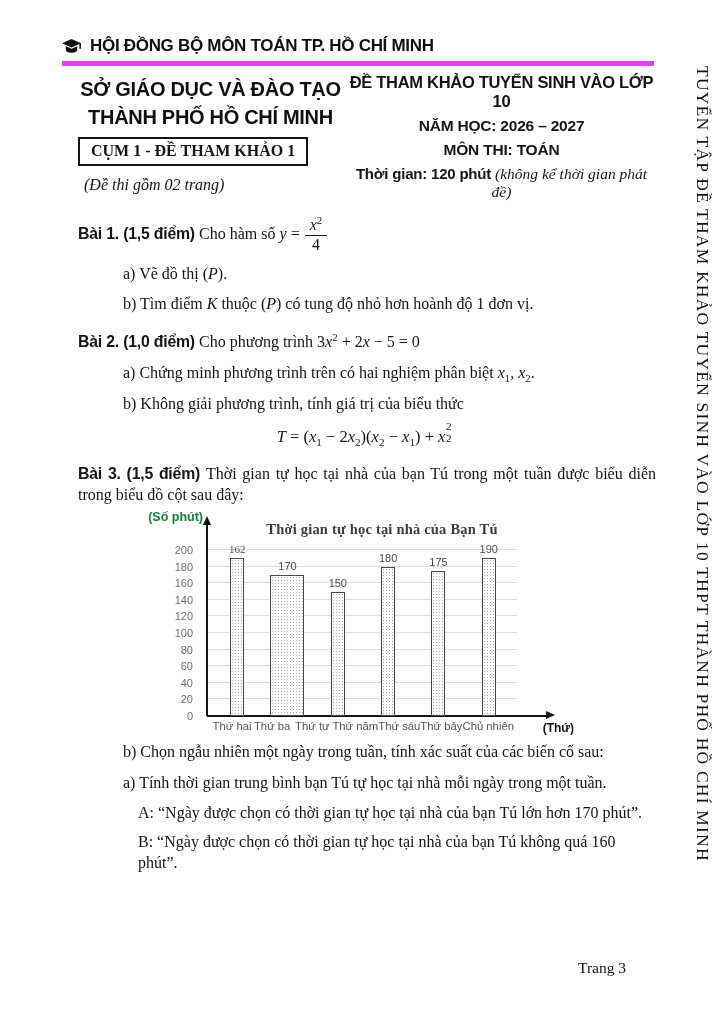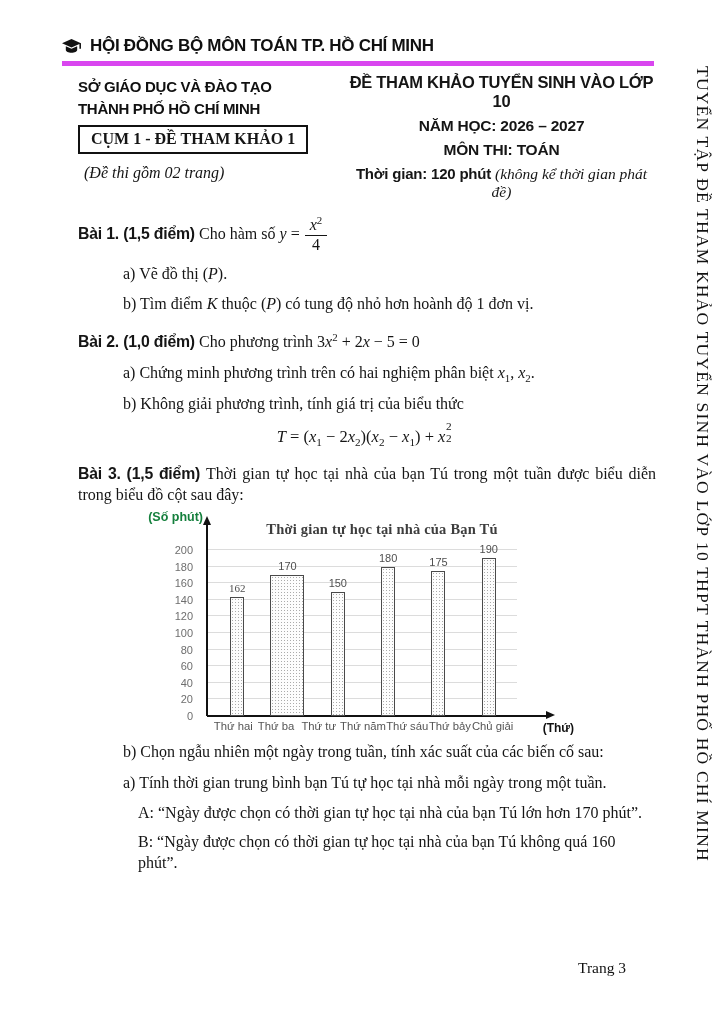--- a/index.html
+++ b/index.html
@@ -38,22 +38,22 @@
     font-family: "Liberation Sans", sans-serif;
     font-weight: 700; font-size: 17px; letter-spacing: -0.3px;
     color: #101010;
   }
   .cap-icon { display: inline-flex; }
 
   .header-cols { display: flex; margin-top: 7px; }
   .header-left { width: 265px; }
   .dept-line {
     font-family: "Liberation Sans", sans-serif;
-    font-weight: 700; font-size: 15px; letter-spacing: -0.3px;
-    margin-top: 5px; color: #101010;
+    font-weight: 700; font-size: 20px; letter-spacing: -0.3px;
+    margin-top: 5px; color: #101010; text-align: center;
   }
   .cluster-box {
     display: inline-block;
     border: 2px solid #111;
     padding: 3px 11px 4px;
     margin-top: 8px;
     font-family: "Liberation Serif", serif;
     font-weight: 700; font-size: 16px;
   }
   .pages-note { font-style: italic; font-size: 16px; margin: 10px 0 0 6px; }
@@ -232,21 +232,21 @@
             <div class="ytick" style="bottom: 93.6px;">120</div>
             <div class="ytick" style="bottom: 110.2px;">140</div>
             <div class="ytick" style="bottom: 126.8px;">160</div>
             <div class="ytick" style="bottom: 143.4px;">180</div>
             <div class="ytick" style="bottom: 160px;">200</div>
           </div>
         <div class="chart-yaxis"></div>
         <div class="chart-xaxis"></div>
         <div class="chart-bars">
             <div class="bar-slot">
-              <div class="bar" style="height: 119px; font-family: Liberation Serif, serif;">
+              <div class="bar" style="height: 158px; font-family: Liberation Serif, serif;">
                 <div class="bar-value">162</div>
               </div>
             </div>
             <div class="bar-slot">
               <div class="bar" style="height: 141.1px; padding-left: 32px;">
                 <div class="bar-value">170</div>
               </div>
             </div>
             <div class="bar-slot">
               <div class="bar" style="height: 124.5px;">
@@ -271,21 +271,21 @@
           </div>
       </div>
       <div class="chart-xlabels">
         <span class="chart-xlabel">(Thứ)</span>
       <div class="x-cat">Thứ hai</div>
           <div class="x-cat">Thứ ba</div>
           <div class="x-cat">Thứ tư</div>
           <div class="x-cat">Thứ năm</div>
           <div class="x-cat">Thứ sáu</div>
           <div class="x-cat">Thứ bảy</div>
-          <div class="x-cat">Chủ giải</div>
+          <div class="x-cat">Chủ nhiên</div>
         </div>
     </div>
 
     <p class="part">b) Chọn ngẫu nhiên một ngày trong tuần, tính xác suất của các biến cố sau:</p>
     <p class="part">a) Tính thời gian trung bình bạn Tú tự học tại nhà mỗi ngày trong một tuần.</p>
     <p class="event">A: “Ngày được chọn có thời gian tự học tại nhà của bạn Tú lớn hơn 170 phút”.</p>
     <p class="event">B: “Ngày được chọn có thời gian tự học tại nhà của bạn Tú không quá 160 phút”.</p>
 
   </div>
 

